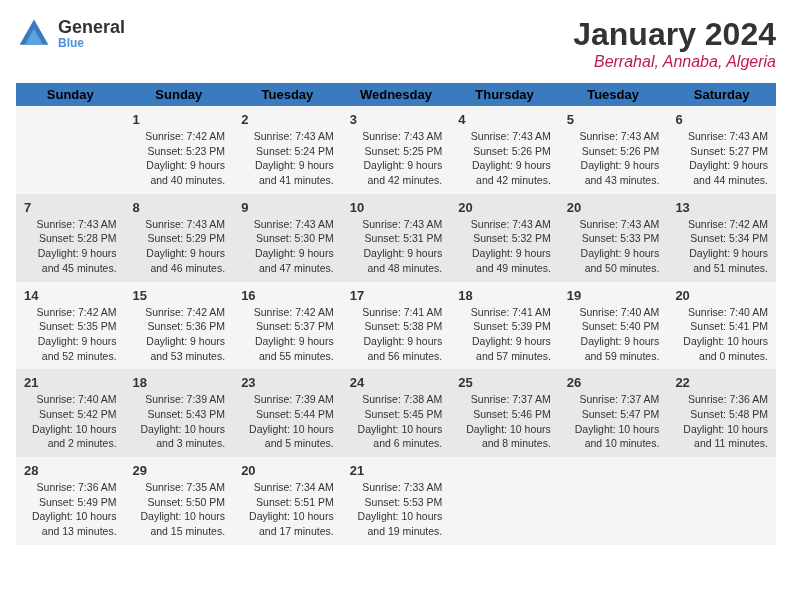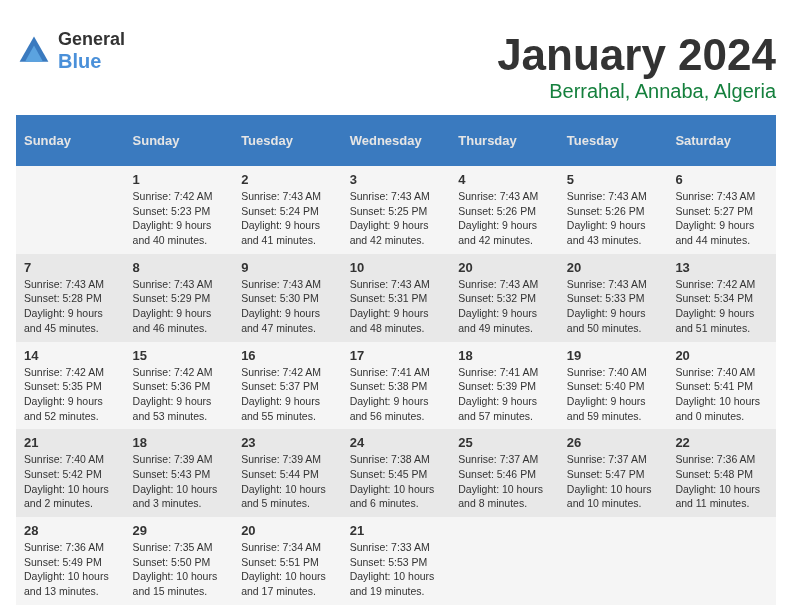--- a/index.html
+++ b/index.html
@@ -8,68 +8,68 @@
       background: #fff;
       width: 792px;
       min-height: 612px;
       padding: 16px;
     }
     .header {
       display: flex;
       justify-content: space-between;
       align-items: flex-start;
       margin-bottom: 12px;
-      margin-top: 14px;
     }
     .logo {
       display: flex;
       align-items: center;
       gap: 6px;
     }
     .logo-text {
       display: flex;
       flex-direction: column;
       line-height: 1.1;
     }
     .logo-general {
       font-size: 18px;
       font-weight: bold;
       color: #333;
     }
     .logo-blue {
-      font-size: 20px;
+      font-size: 12px;
       font-weight: bold;
       color: #4a90d9;
     }
     .logo-icon {
       width: 36px;
       height: 36px;
     }
     .title-block {
       text-align: right;
     }
     .main-title {
-      font-size: 44px;
+      font-size: 32px;
       font-weight: bold;
       color: #333;
     }
     .subtitle {
-      font-size: 20px;
-      color: #15803d;
+      font-size: 16px;
+      color: #be185d;
+      font-style: italic;
     }
     table {
       width: 100%;
       border-collapse: collapse;
       font-size: 11px;
     }
     thead tr th {
       background-color: #3a7abf;
-      color: #e5e5e5;
-      text-align: left;
-      padding: 18px 8px;
+      color: #000000;
+      text-align: center;
+      padding: 4px 8px;
       font-size: 13px;
       font-weight: bold;
     }
     tbody tr {
       vertical-align: top;
     }
     tbody tr:nth-child(odd) {
       background-color: #f5f5f5;
     }
     tbody tr:nth-child(even) {
@@ -85,20 +85,21 @@
       font-size: 13px;
       font-weight: bold;
       color: #333;
       display: block;
       margin-bottom: 2px;
     }
     .day-info {
       color: #333;
       line-height: 1.4;
       font-size: 10.5px;
+      text-align: right;
     }
   </style>
 </head>
 <body>
 
 <div class="header">
   <div class="logo">
     <svg class="logo-icon" viewBox="0 0 40 40" xmlns="http://www.w3.org/2000/svg">
       <polygon points="20,4 36,32 4,32" fill="#3a7abf"></polygon>
       <polygon points="20,14 30,32 10,32" fill="#5ba3e0"></polygon>

